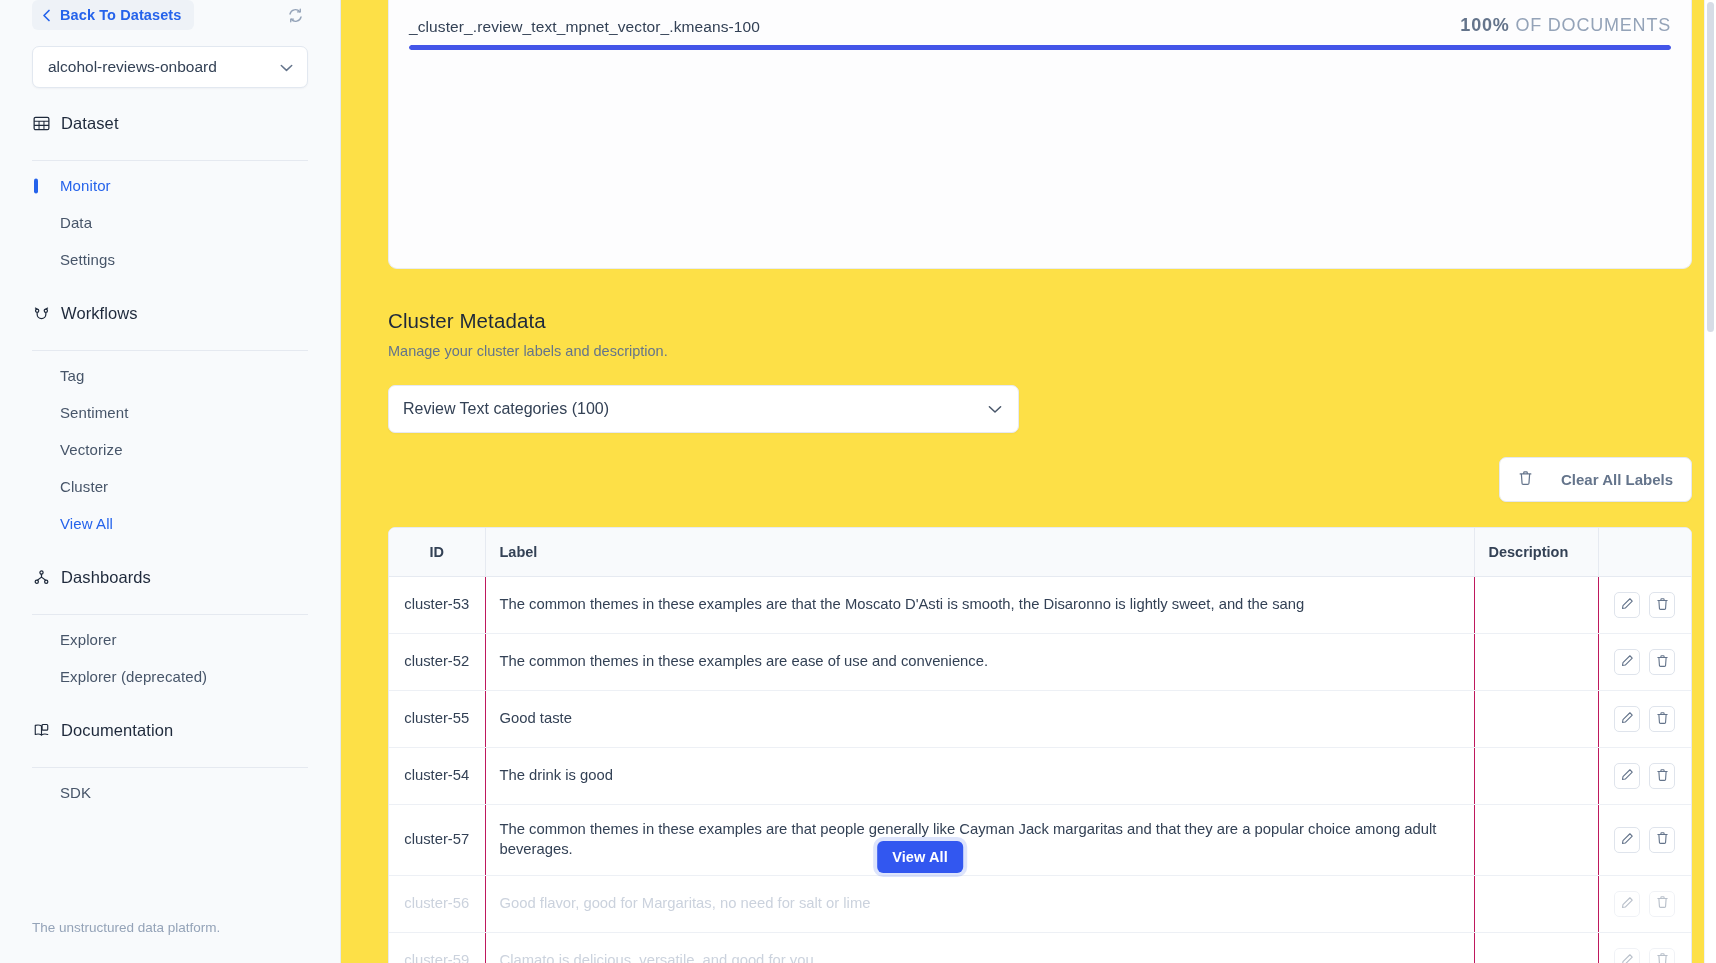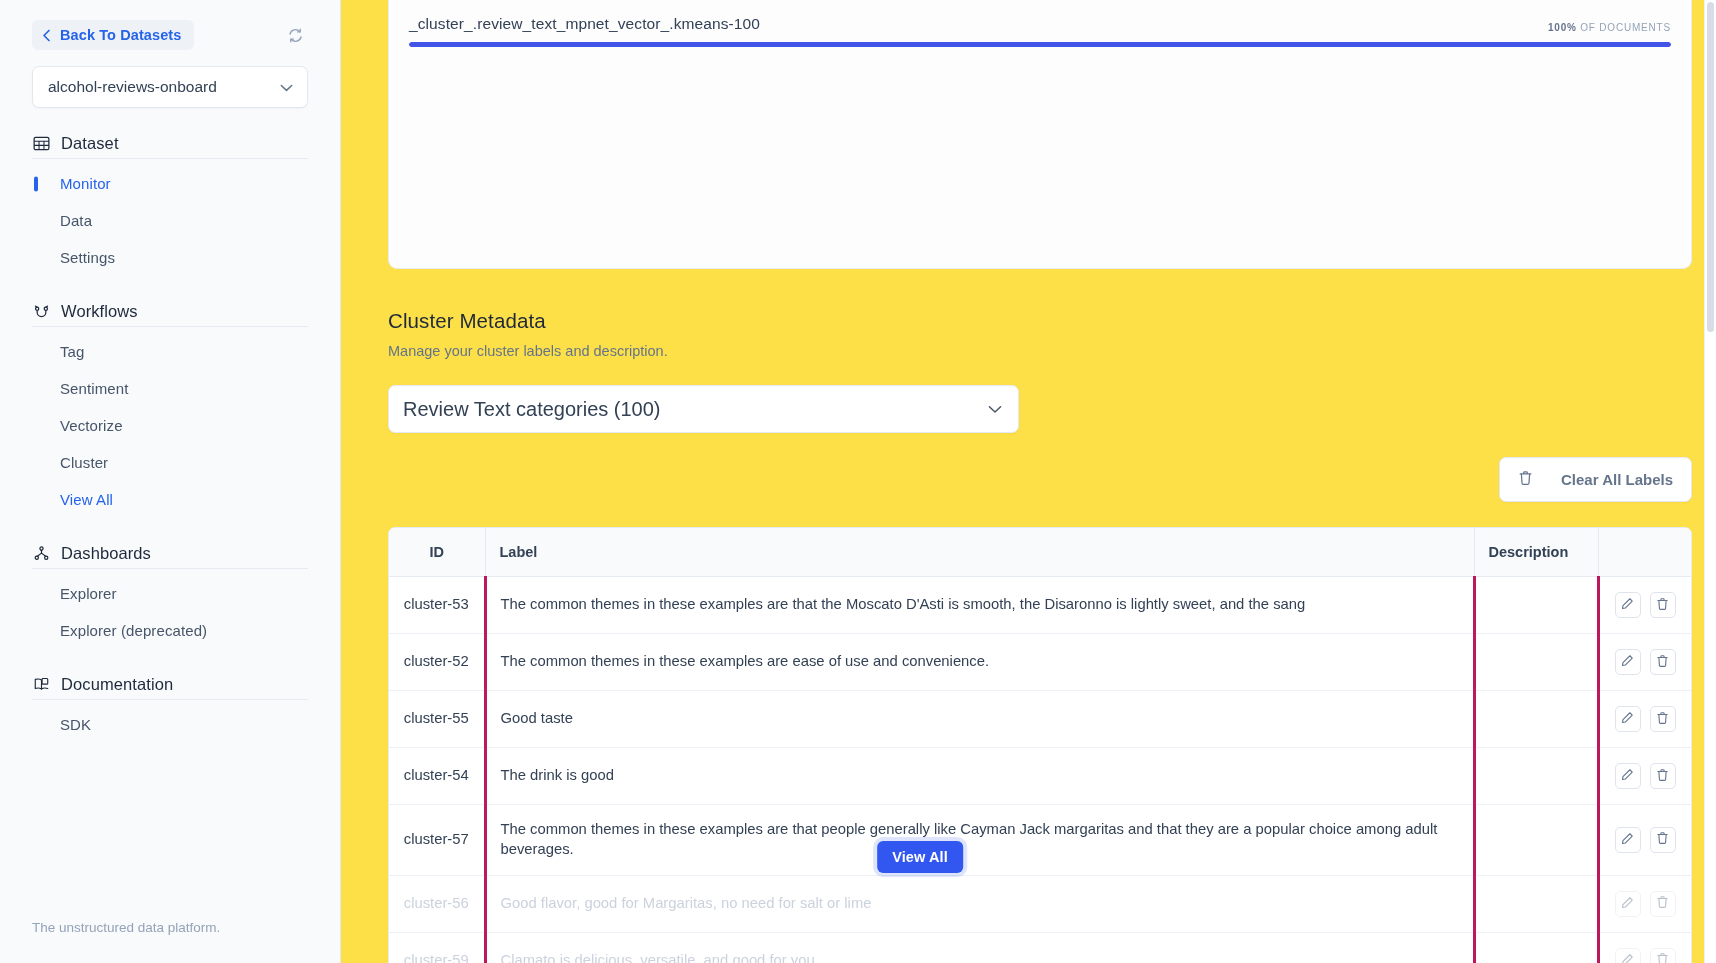--- a/index.html
+++ b/index.html
@@ -19,21 +19,21 @@
     height: 963px;
     background: #f8fafc;
     border-right: 1px solid #e3e8ef;
     display: flex;
     flex-direction: column;
     flex: 0 0 341px;
     position: relative;
   }
 
   .sidebar-top {
-    padding: 20px 32px 0 32px;
+    padding: 0 32px 0 32px;
     display: flex;
     align-items: center;
     justify-content: space-between;
   }
   .back-btn {
     display: inline-flex;
     align-items: center;
     gap: 9px;
     background: #eef2f7;
     border: none;
@@ -72,21 +72,21 @@
   }
 
   .nav-section { margin-top: 26px; padding: 0 32px; }
   .nav-head {
     display: flex;
     align-items: center;
     gap: 11px;
     color: #1e293b;
     font-size: 16.5px;
     font-weight: 500;
-    padding-bottom: 5px;
+    padding-bottom: 27px;
     border-bottom: 1px solid #e5e9f0;
     letter-spacing: .1px;
   }
   .nav-head .ico { display: flex; width: 18px; height: 18px; align-items: center; justify-content: center; color: #1e293b; }
   .nav-items { padding-top: 6px; }
   .nav-item {
     position: relative;
     display: block;
     font-size: 15px;
     color: #475569;
@@ -140,21 +140,21 @@
     align-items: flex-end;
     justify-content: space-between;
     padding-top: 28px;
   }
   .progress-name {
     font-size: 15.5px;
     color: #334155;
     letter-spacing: .1px;
   }
   .progress-pct {
-    font-size: 10px;
+    font-size: 18px;
     color: #94a3b8;
     letter-spacing: .8px;
     font-weight: 400;
   }
   .progress-pct b { color: #64748b; font-weight: 700; }
   .progress-track {
     margin-top: 9px;
     height: 5px;
     border-radius: 3px;
     background: #e9edf4;
@@ -182,21 +182,21 @@
     background: #ffffff;
     border: 1px solid #e6e9f2;
     border-radius: 7px;
     display: flex;
     align-items: center;
     justify-content: space-between;
     padding: 0 16px 0 14px;
     cursor: pointer;
     box-shadow: 0 1px 2px rgba(16,24,40,.03);
   }
-  .category-select-label { font-size: 20px; color: #334155; }
+  .category-select-label { font-size: 16px; color: #334155; }
 
   .toolbar {
     margin-top: 24px;
     display: flex;
     justify-content: flex-end;
   }
   .clear-btn {
     display: inline-flex;
     align-items: center;
     gap: 28px;
@@ -229,21 +229,21 @@
     padding: 16px 14px;
     border-bottom: 1px solid #e6eaf1;
     border-right: 1px solid #e6eaf1;
   }
   thead th:last-child { border-right: none; }
   tbody td {
     font-size: 14.8px;
     color: #334155;
     padding: 15px 14px;
     border-bottom: 1px solid #edf0f5;
-    border-right: 3px solid #be185d;
+    border-right: 1px solid #be185d;
     vertical-align: middle;
     line-height: 1.35;
   }
   tbody td:last-child { border-right: none; }
   tbody tr.faded td { color: #cbd2dd; }
   .col-id { width: 96px; text-align: center; }
   .col-desc { width: 124px; }
   .col-actions { width: 93px; }
   .actions { display: flex; gap: 9px; justify-content: center; align-items: center; }
   .icon-btn {

